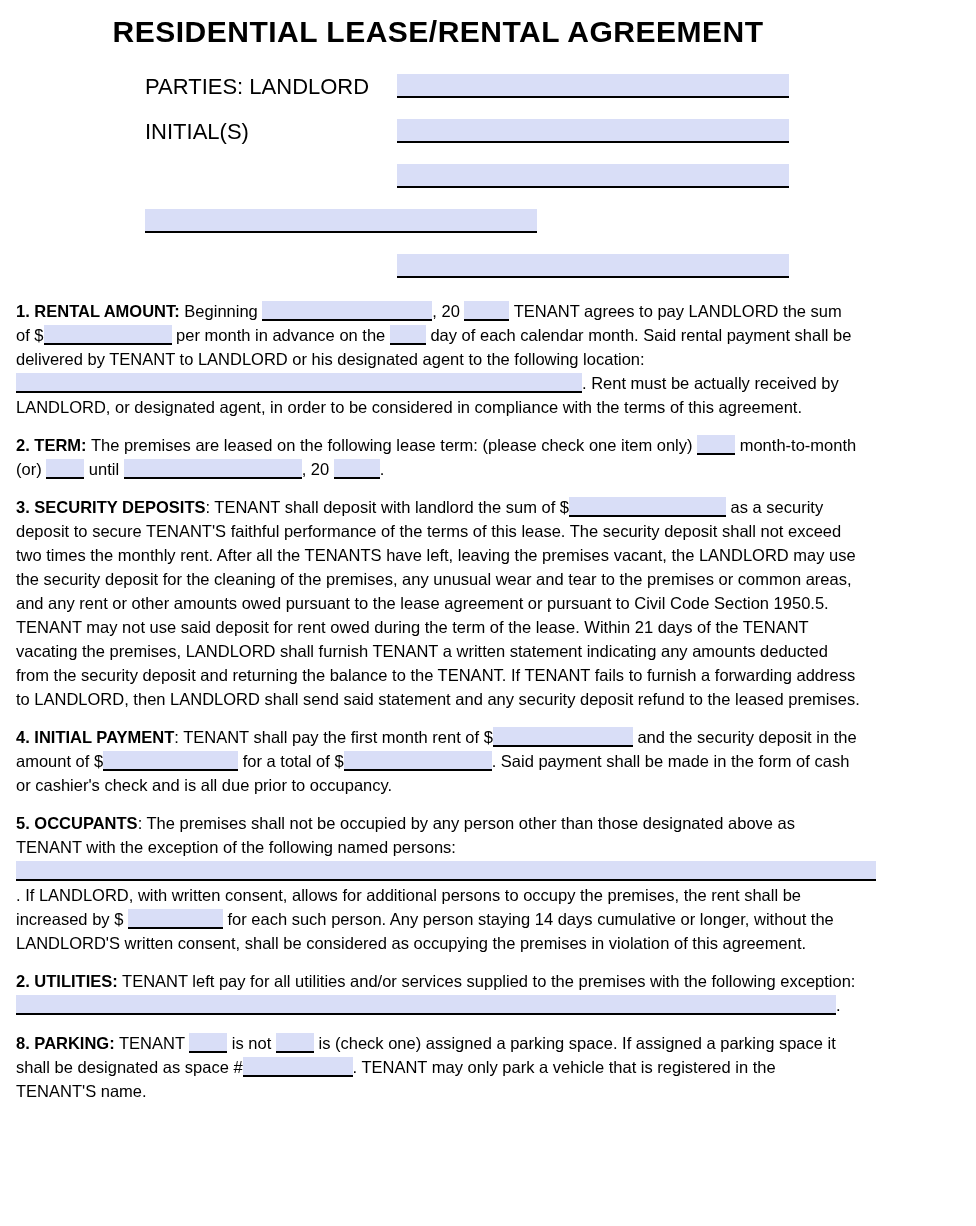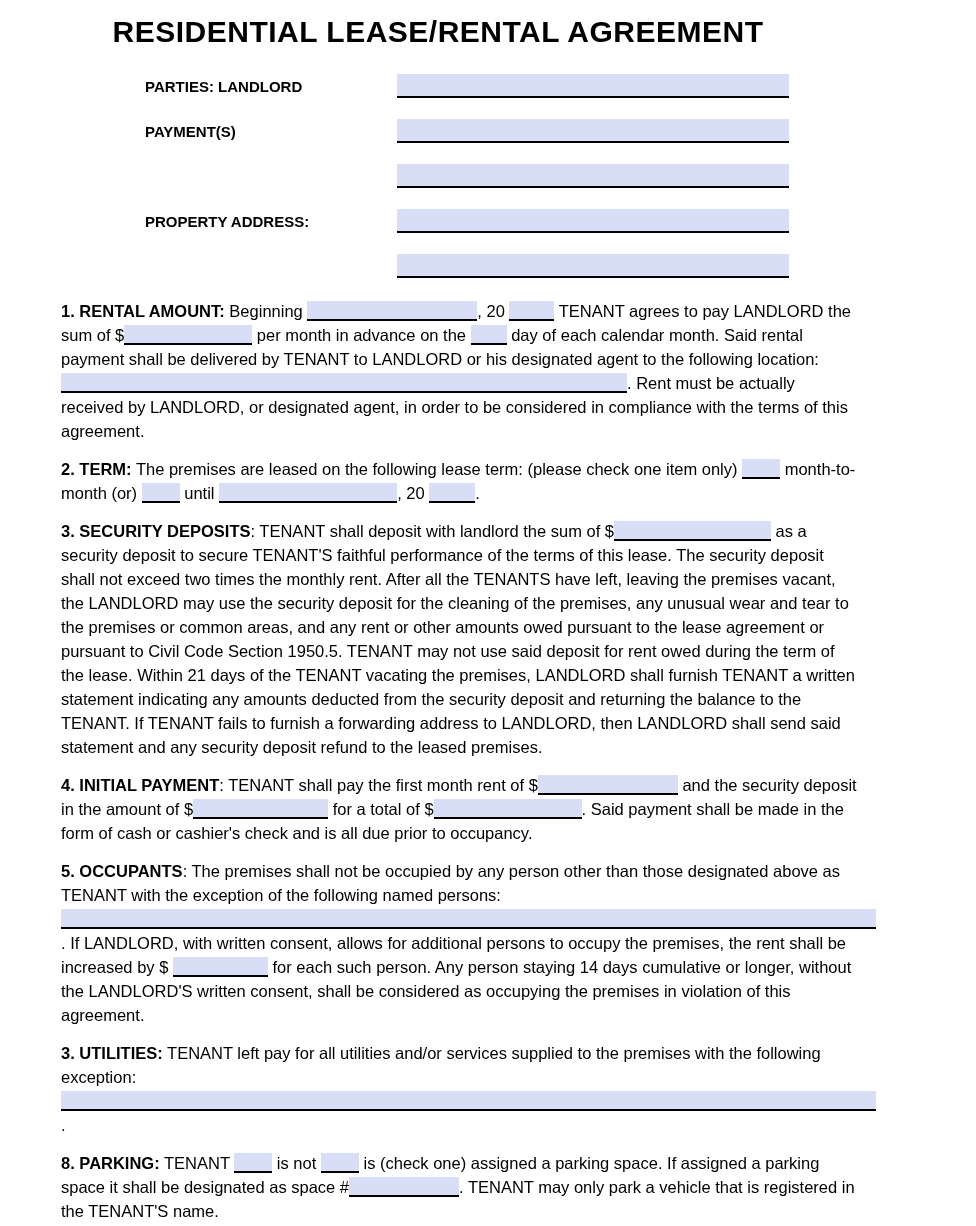--- a/index.html
+++ b/index.html
@@ -29,34 +29,33 @@
     margin: 24px 0 0 129px;
   }
   .party-row {
     display: flex;
     align-items: flex-end;
     height: 24px;
     margin-bottom: 21px;
   }
   .party-label {
     width: 252px;
-    font-size: 15px;
-    font-weight: bold;
+    font-size: 22px;
+    font-weight: normal;
     line-height: 22px;
     margin-top: 48px;
   }
   .party-field {
     width: 392px;
     height: 22px;
     background: var(--field-fill, #d9def7);
     border-bottom: 2px solid #000000;
   }
   .sections {
     margin-top: 20px;
-    margin-left: 45px;
   }
   .section {
     font-size: 16.5px;
     line-height: 24px;
     margin: 0 0 14px 0;
   }
   .b { font-weight: bold; }
   .blank {
     display: inline-block;
     height: 18px;
@@ -69,38 +68,37 @@
 <body>
 
 <div class="page">
   <h1 class="doc-title">RESIDENTIAL LEASE/RENTAL AGREEMENT</h1>
   <div class="parties">
       <div class="party-row">
         <div class="party-label">PARTIES: LANDLORD</div>
         <div class="party-field"></div>
       </div>
       <div class="party-row">
-        <div class="party-label">PAYMENT(S)</div>
+        <div class="party-label">INITIAL(S)</div>
         <div class="party-field"></div>
       </div>
       <div class="party-row">
         <div class="party-label"></div>
         <div class="party-field"></div>
       </div>
       <div class="party-row">
-        <div class="party-label">PROPERTY ADDRESS:</div>
         <div class="party-field"></div>
       </div>
       <div class="party-row">
         <div class="party-label"></div>
         <div class="party-field"></div>
       </div>
     </div>
   <div class="sections">
       <p class="section"><span class="b">1. RENTAL AMOUNT:</span><span> Beginning </span><span class="blank" style="width: 170px;"></span><span>, 20 </span><span class="blank" style="width: 45px;"></span><span> TENANT agrees to pay LANDLORD the sum of $</span><span class="blank" style="width: 128px;"></span><span> per month in advance on the </span><span class="blank" style="width: 36px;"></span><span> day of each calendar month. Said rental payment shall be delivered by TENANT to LANDLORD or his designated agent to the following location: </span><span class="blank" style="width: 566px;"></span><span>. Rent must be actually received by LANDLORD, or designated agent, in order to be considered in compliance with the terms of this agreement.</span></p>
       <p class="section"><span class="b">2. TERM:</span><span> The premises are leased on the following lease term: (please check one item only) </span><span class="blank" style="width: 38px;"></span><span> month-to-month (or) </span><span class="blank" style="width: 38px;"></span><span> until </span><span class="blank" style="width: 178px;"></span><span>, 20 </span><span class="blank" style="width: 46px;"></span><span>.</span></p>
       <p class="section"><span class="b">3. SECURITY DEPOSITS</span><span>: TENANT shall deposit with landlord the sum of  $</span><span class="blank" style="width: 157px;"></span><span> as a security deposit to secure TENANT'S faithful performance of the terms of this lease. The security deposit shall not exceed two times the monthly rent. After all the TENANTS have left, leaving the premises vacant, the LANDLORD may use the security deposit for the cleaning of the premises, any unusual wear and tear to the premises or common areas, and any rent or other amounts owed pursuant to the lease agreement or pursuant to Civil Code Section 1950.5. TENANT may not use said deposit for rent owed during the term of the lease. Within 21 days of the TENANT vacating the premises, LANDLORD shall furnish TENANT a written statement indicating any amounts deducted from the security deposit and returning the balance to the TENANT. If TENANT fails to furnish a forwarding address to LANDLORD, then LANDLORD shall send said statement and any security deposit refund to the leased premises.</span></p>
       <p class="section"><span class="b">4. INITIAL PAYMENT</span><span>: TENANT shall pay the first month rent of $</span><span class="blank" style="width: 140px;"></span><span> and the security deposit in the amount of $</span><span class="blank" style="width: 135px;"></span><span> for a total of $</span><span class="blank" style="width: 148px;"></span><span>. Said payment shall be made in the form of cash or cashier's check and is all due prior to occupancy.</span></p>
       <p class="section"><span class="b">5. OCCUPANTS</span><span>: The premises shall not be occupied by any person other than those designated above as TENANT with the exception of the following named persons: </span><span class="blank" style="width: 925px;"></span><span>. If LANDLORD, with written consent, allows for additional persons to occupy the premises, the rent shall be increased by $ </span><span class="blank" style="width: 95px;"></span><span> for each such person. Any person staying 14 days cumulative or longer, without the LANDLORD'S written consent, shall be considered as occupying the premises in violation of this agreement.</span></p>
-      <p class="section"><span class="b">3. UTILITIES:</span><span> TENANT left pay for all utilities and/or services supplied to the premises with the following exception: </span><span class="blank" style="width: 820px;"></span><span>.</span></p>
+      <p class="section"><span class="b">2. UTILITIES:</span><span> TENANT left pay for all utilities and/or services supplied to the premises with the following exception: </span><span class="blank" style="width: 820px;"></span><span>.</span></p>
       <p class="section"><span class="b">8. PARKING:</span><span> TENANT </span><span class="blank" style="width: 38px;"></span><span> is not </span><span class="blank" style="width: 38px;"></span><span> is (check one) assigned a parking space. If assigned a parking space it shall be designated as space  #</span><span class="blank" style="width: 110px;"></span><span>. TENANT may only park a vehicle that is registered in the TENANT'S name.</span></p>
     </div>
 </div>
 
 </body></html>

